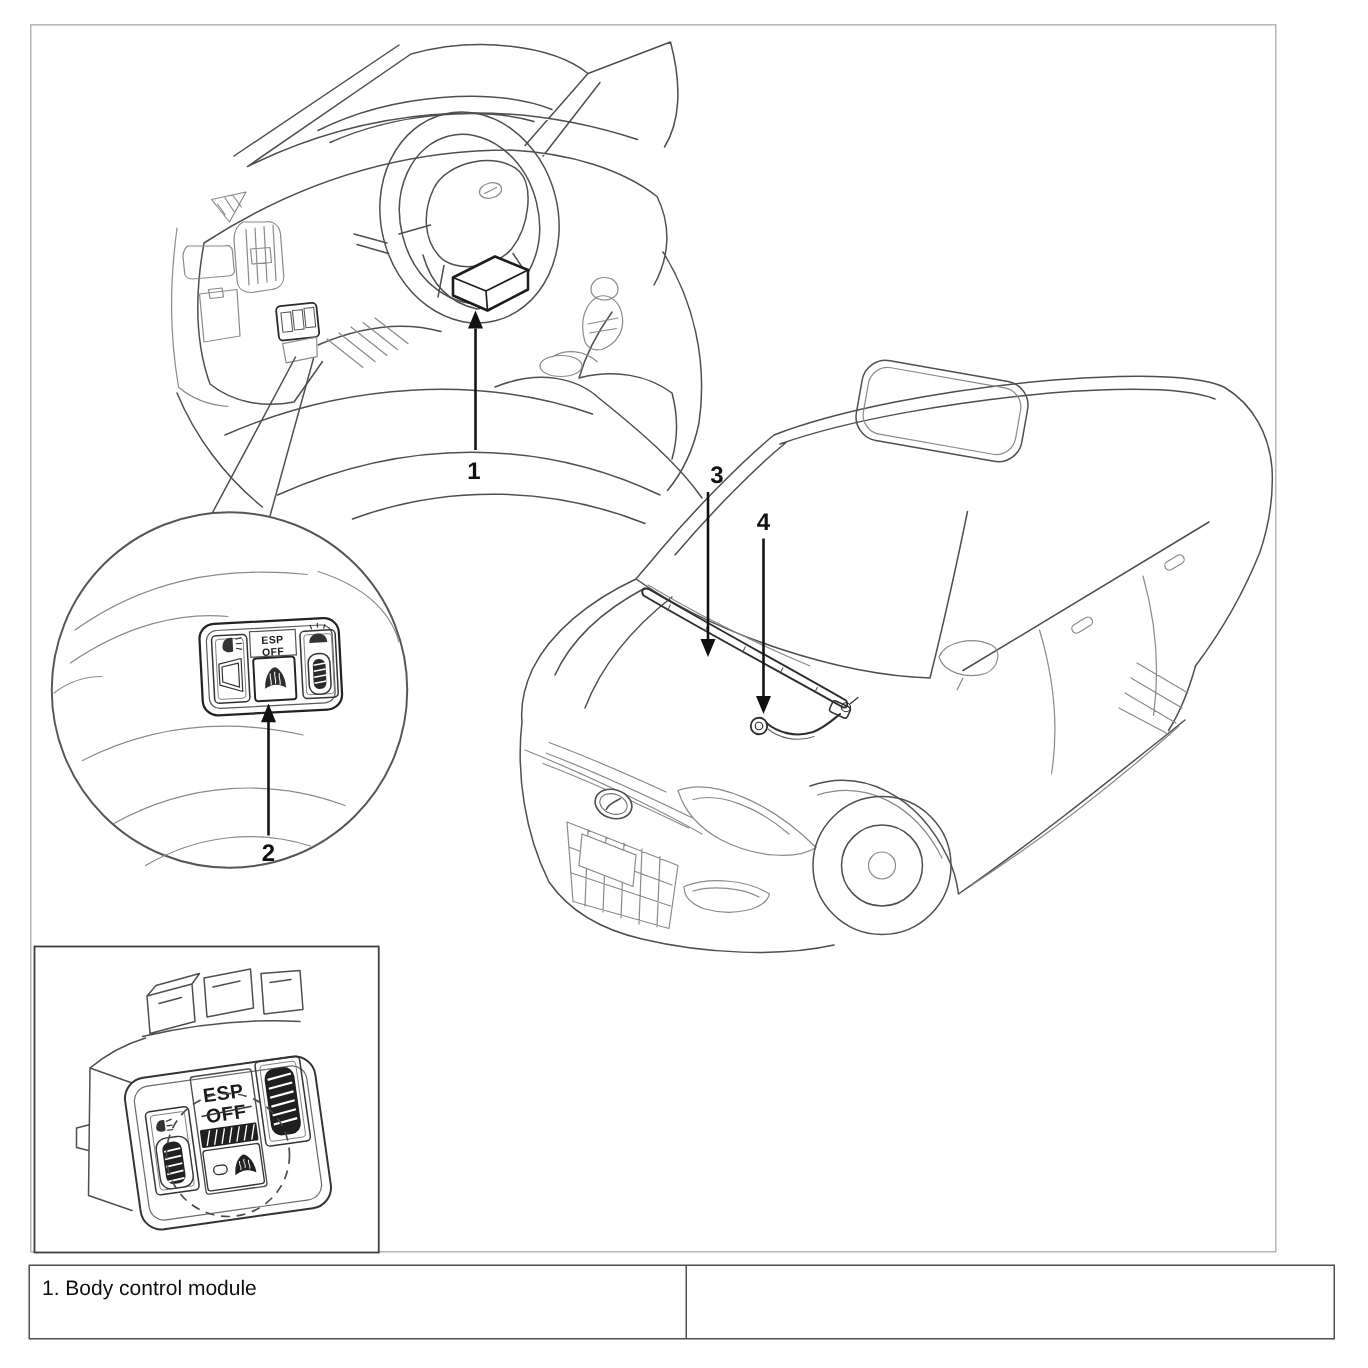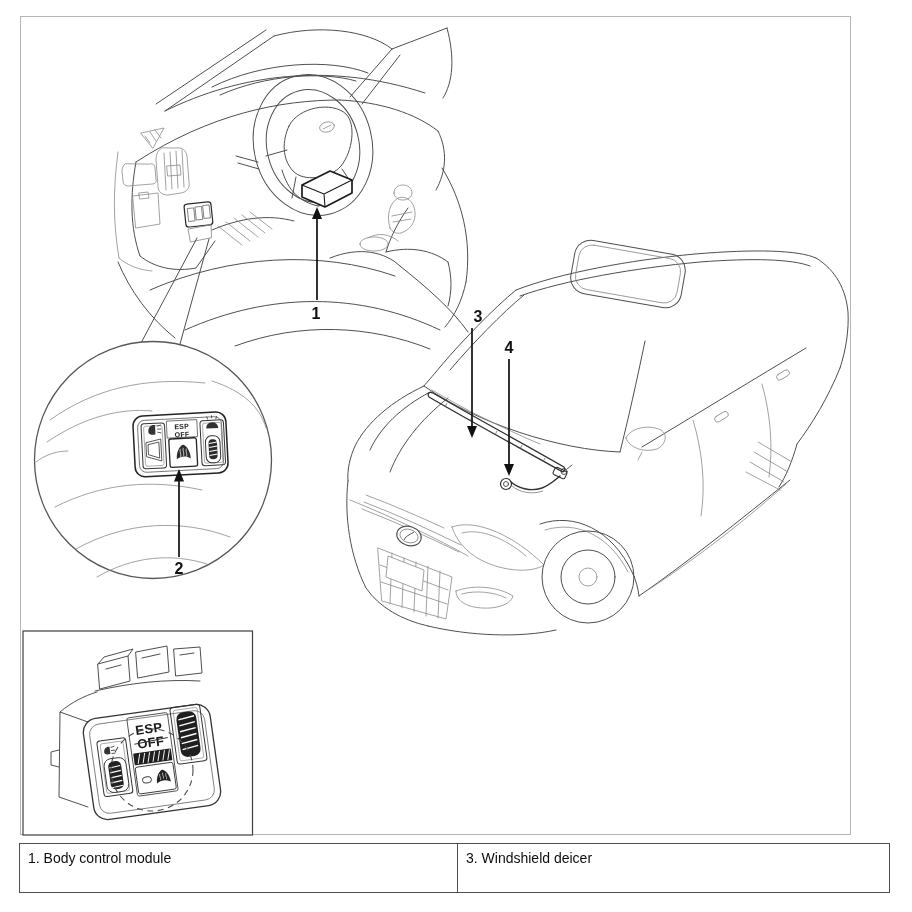--- a/index.html
+++ b/index.html
@@ -294,15 +294,14 @@
     </g>
     <circle cx="152" cy="770" r="41" fill="none" stroke="#4a4a4a" stroke-width="1.1" stroke-dasharray="6 4.5"></circle>
   </g>
 </svg>
 
 <div class="legend">
   <div class="legend-col legend-col-left">
     <div>1. Body control module</div>
   </div>
   <div class="legend-col legend-col-right">
-    <div>3. Windshield deicer</div>
   </div>
 </div>
 
 </body></html>

